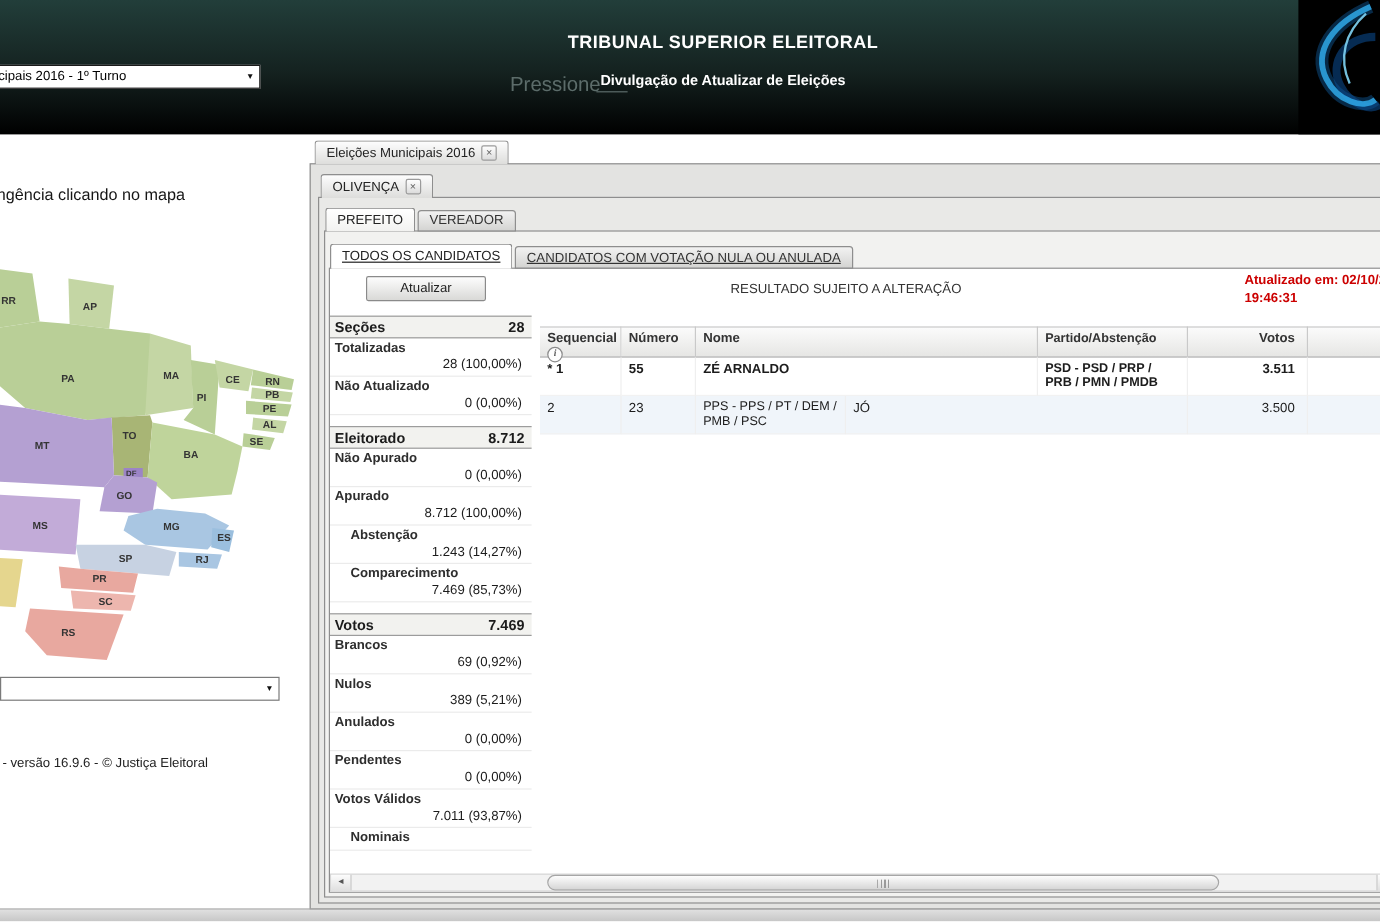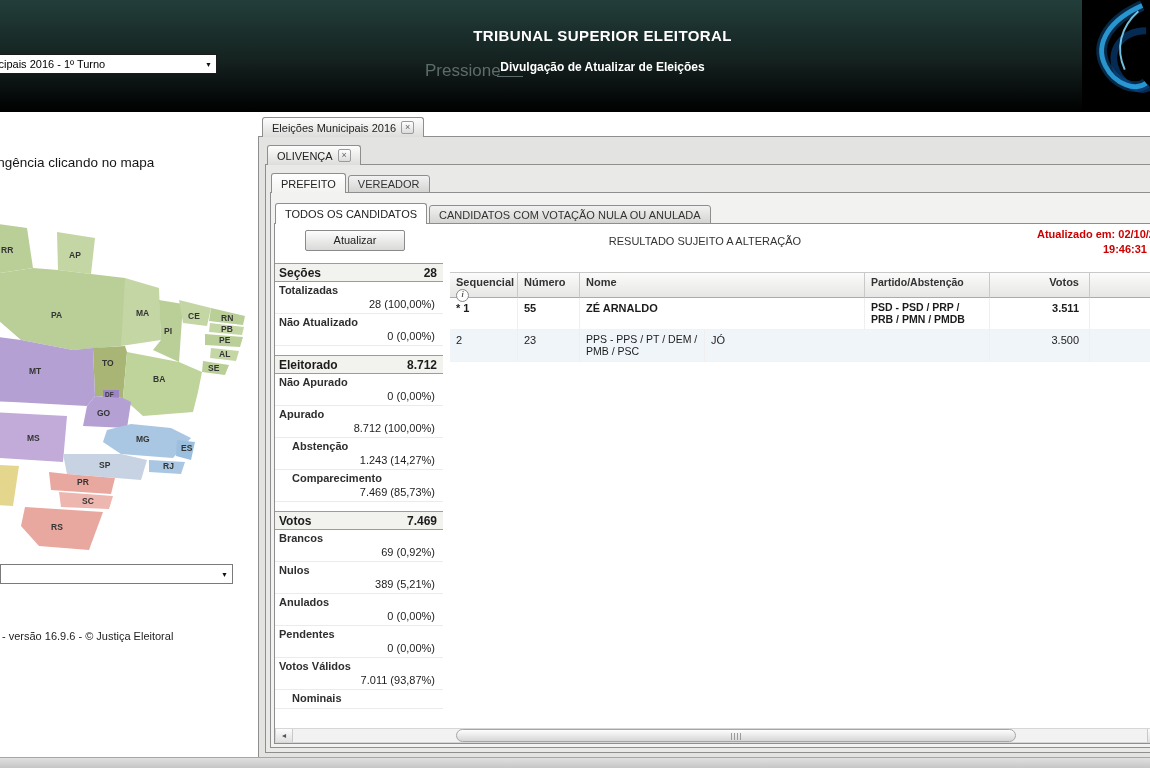--- a/index.html
+++ b/index.html
@@ -39,33 +39,33 @@
   .tab{position:relative;display:inline-flex;align-items:center;gap:5px;padding:0 9px;
        border:1px solid #8e8e8e;border-bottom:none;border-radius:3px 3px 0 0;
        background:linear-gradient(#fdfdfd,#dddddb);font-size:11px;color:#222;height:20px;
        box-sizing:border-box;white-space:nowrap;}
   .tabstrip{display:flex;align-items:flex-end;gap:2px;z-index:6;}
   .tab.single{position:absolute;z-index:6;}
   .tab.active-white{background:#fff;}
   .tab.active-gray{background:linear-gradient(#ffffff,#f2f2f0);}
   .tab.inactive{height:18px;border-bottom:1px solid #8e8e8e;
                 background:linear-gradient(#f2f2f2,#d4d4d2);color:#333;}
-  .tab.tall{height:21px;}
+  .tab.tall{height:21px;text-decoration:underline;}
   .tab.tall.inactive{height:19px;}
   .closebox{display:inline-block;width:11px;height:11px;border:1px solid #9b9b9b;
             background:linear-gradient(#fefefe,#dcdcdc);color:#666;font-size:9px;line-height:10px;
             text-align:center;border-radius:2px;}
 
   
   .btn{left:305px;top:230px;width:100px;height:21px;background:linear-gradient(#fdfdfd,#d9d9d7);
        border:1px solid #8a8a8a;border-radius:2px;font-size:11px;color:#222;text-align:center;
        line-height:19px;box-sizing:border-box;z-index:5;}
   .status{left:440px;top:235px;width:530px;text-align:center;font-size:11px;color:#333;z-index:5;}
   .upd1{left:1037px;top:228px;font-size:11px;font-weight:bold;color:#cc0000;white-space:nowrap;z-index:5;}
-  .upd2{left:1037px;top:243px;width:110px;text-align:right;font-size:11px;font-weight:bold;color:#cc0000;z-index:5;}
+  .upd2{left:1037px;top:243px;width:110px;text-align:left;font-size:11px;font-weight:bold;color:#cc0000;z-index:5;}
 
   
   .summary{left:275px;top:263px;width:168px;z-index:5;}
   .sh{display:flex;justify-content:space-between;align-items:center;height:19px;
       border-top:1px solid #9c9c9c;border-bottom:1px solid #9c9c9c;background:#f2f2ef;
       font-size:12px;font-weight:bold;color:#1c1c1c;padding:0 6px 0 4px;box-sizing:border-box;}
   .sh.gap{margin-top:9px;}
   .si{padding:2px 0 2px;border-bottom:1px solid #ebebeb;}
   .si .lab{font-size:11px;font-weight:bold;color:#2e2e2e;padding-left:4px;line-height:13px;}
   .si .val{font-size:11px;color:#1c1c1c;text-align:right;padding-right:8px;line-height:13px;margin-top:1px;}

